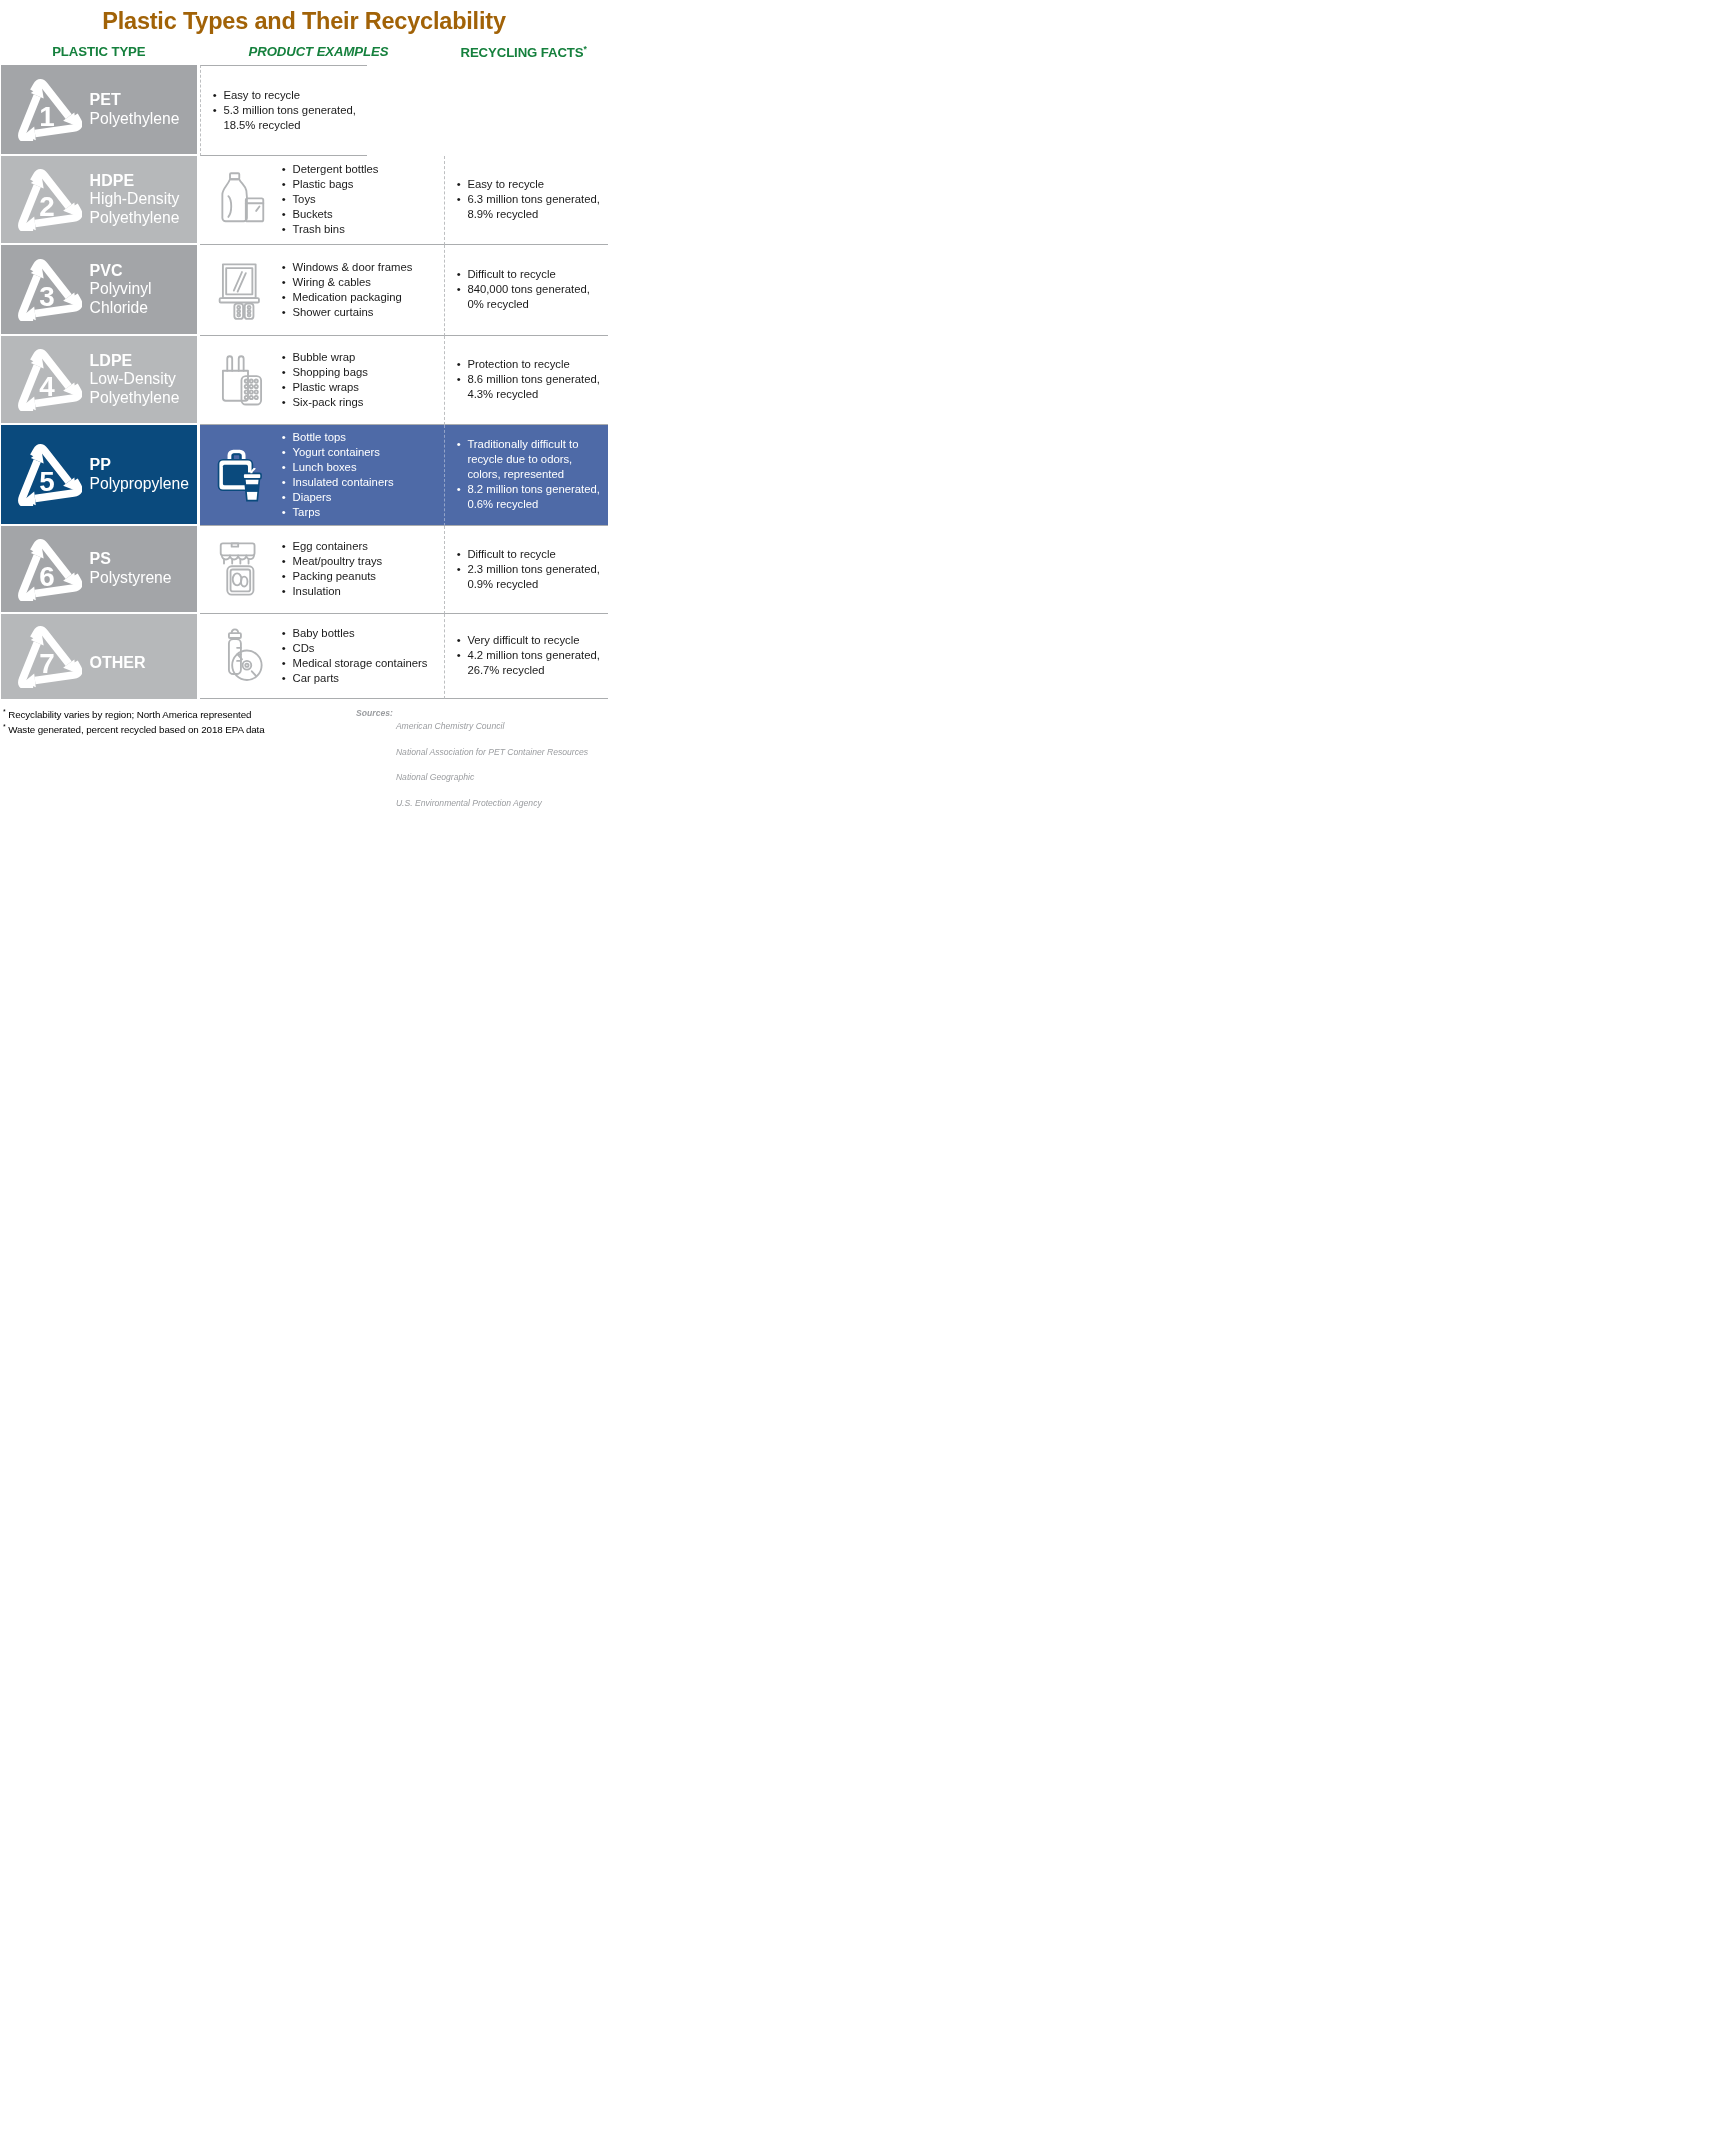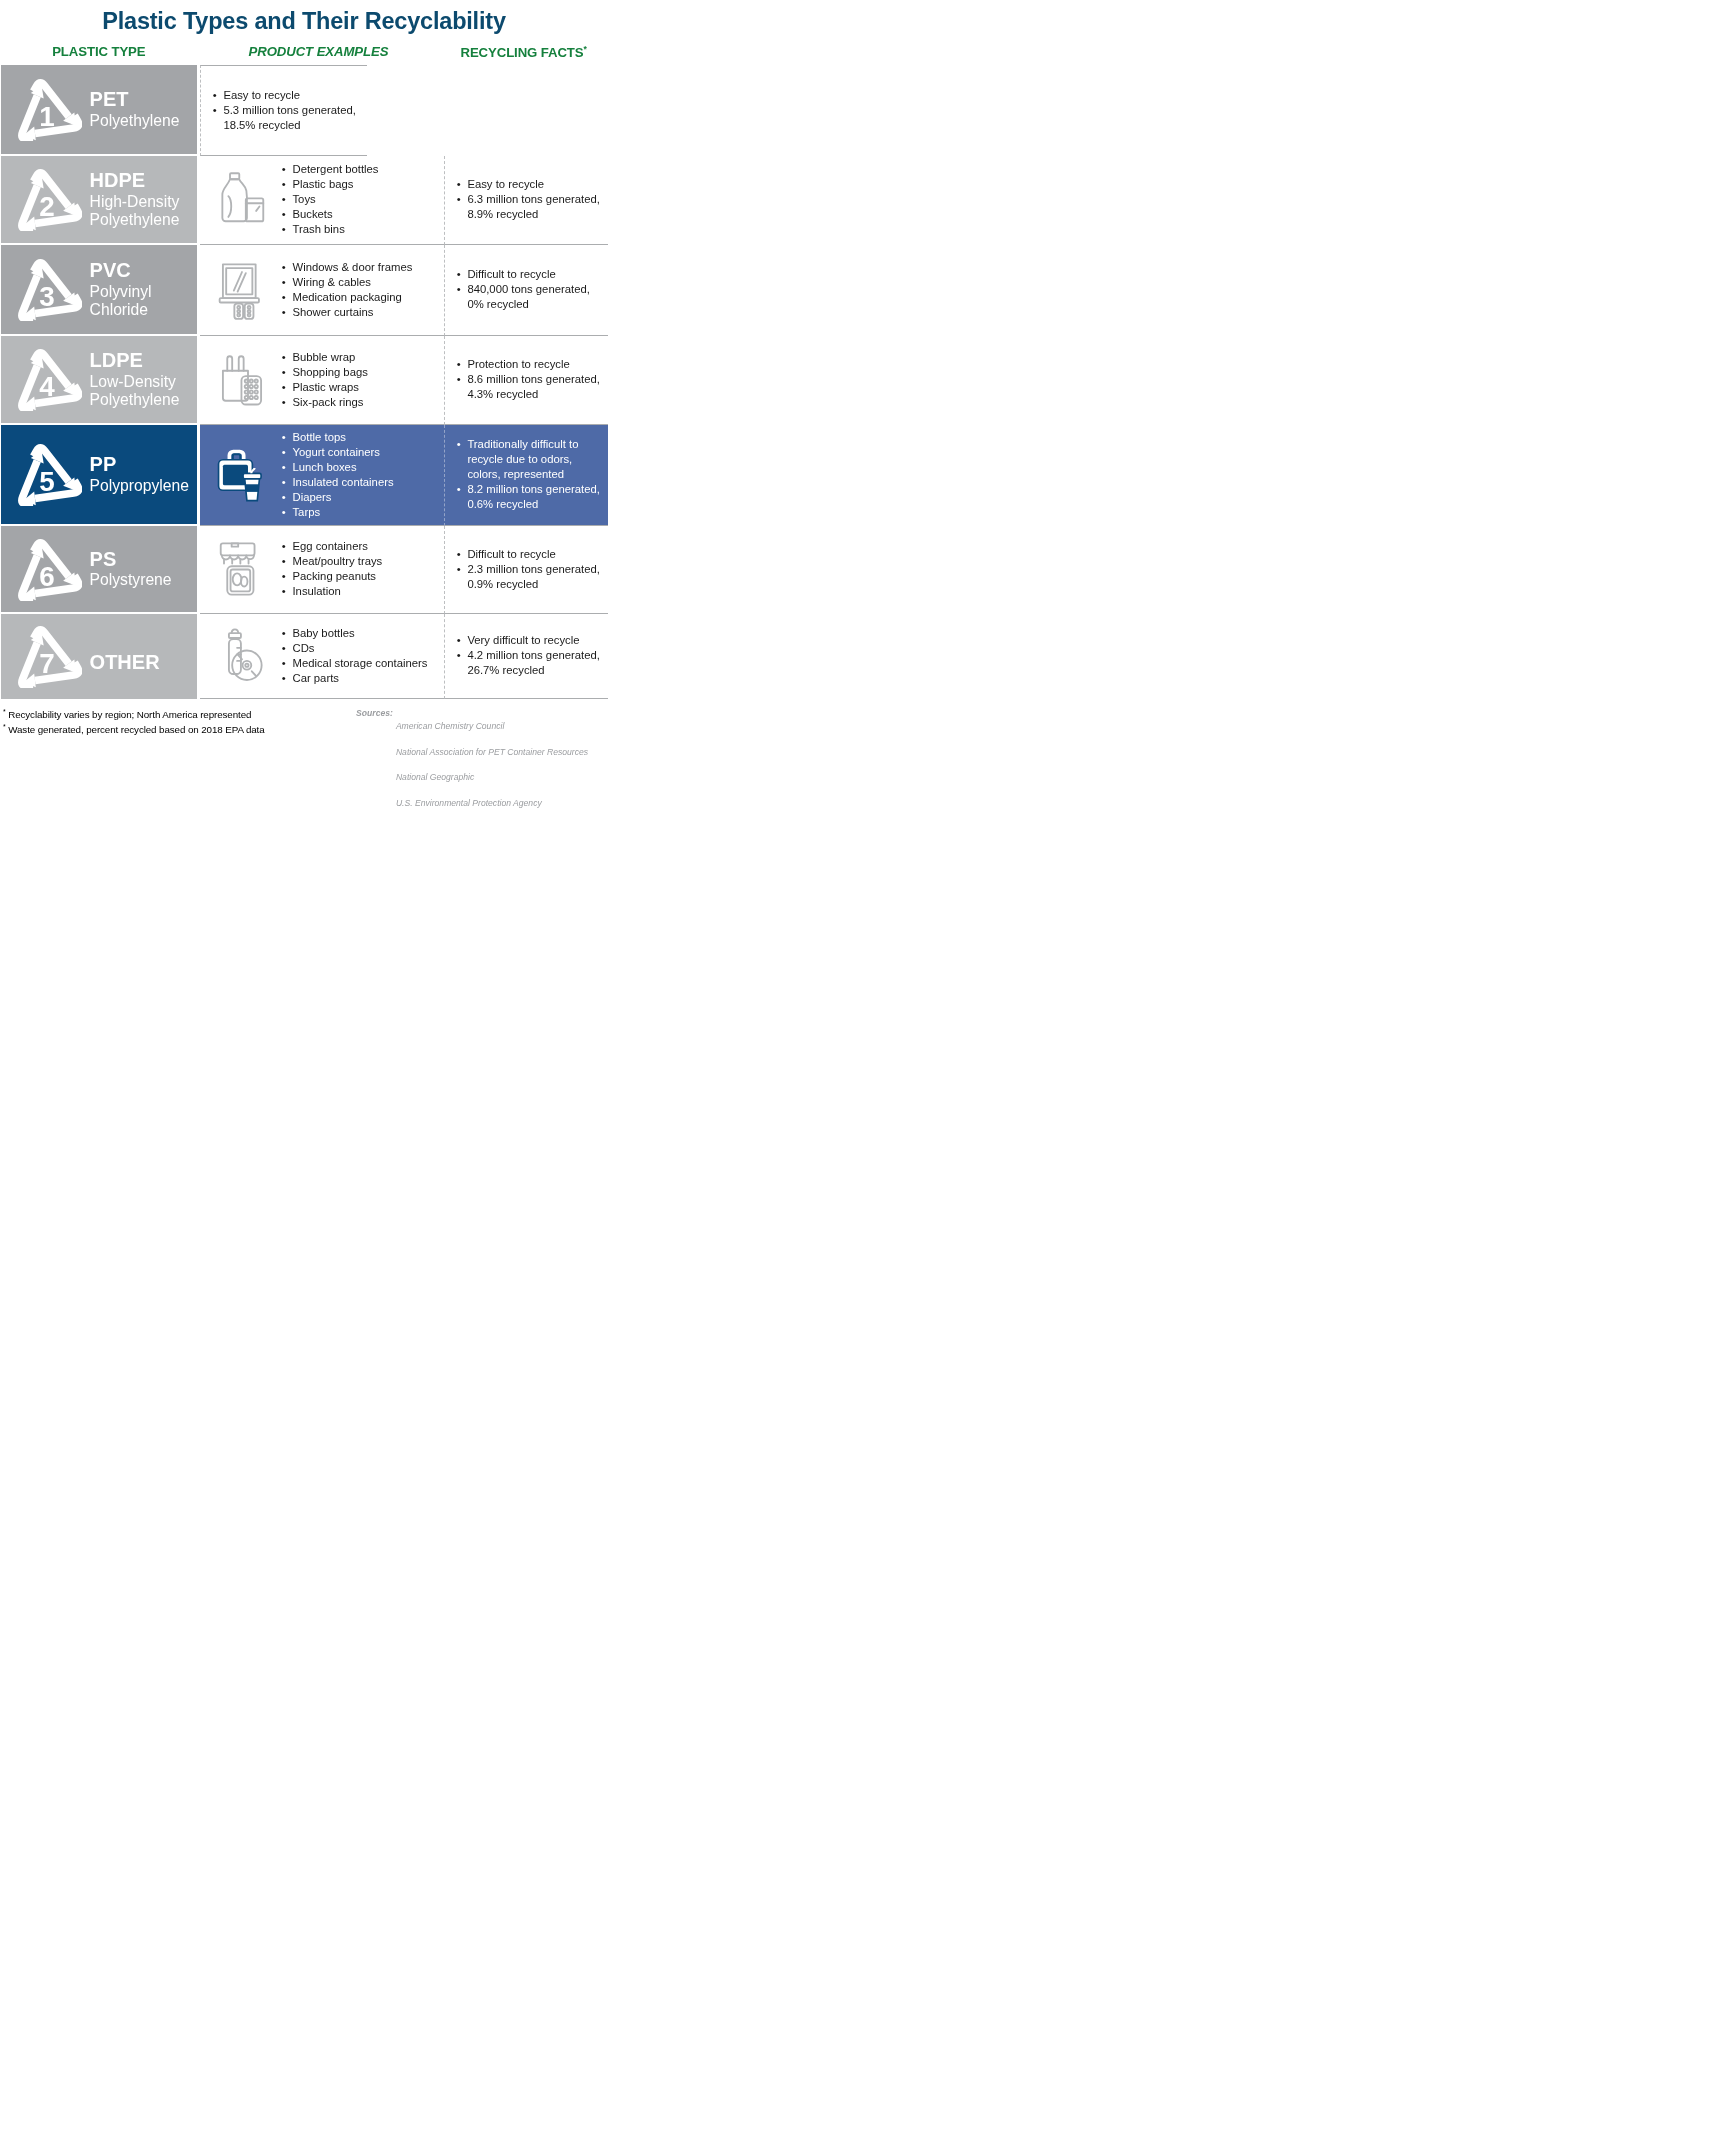--- a/index.html
+++ b/index.html
@@ -6,21 +6,21 @@
   body {
     width: 608px;
     background: #ffffff;
     font-family: "Liberation Sans", "DejaVu Sans", sans-serif;
     color: #1a1a1a;
   }
   .page { width: 608px; padding: 5.9px 1px 4.9px 1px; }
 
   .title {
     text-align: center;
-    color: #0c4a6e;
+    color: #a16207;
     font-size: 23.5px;
     font-weight: 700;
     letter-spacing: -0.2px;
     margin: 2px 0 8.8px 0;
   }
 
   .col-headers { display: flex; margin-bottom: 4.9px; }
   .col-headers .hcell {
     font-size: 13.2px; font-weight: 700; color: #15803d;
     text-align: center; letter-spacing: -0.1px;
@@ -71,21 +71,21 @@
   }
   .row:first-child .cell-mid, .row:first-child .cell-facts { border-top: 1px solid #abadaf; }
 
   .theme-blue .cell-mid, .theme-blue .cell-facts { background: #4e6aa7; color: #fff; }
   .theme-blue .cell-facts { border-left-color: #93a3c8; }
 
   .sym { width: 70px; flex: 0 0 70px; position: relative; }
   .sym svg { width: 70px; height: 64px; display: block; }
 
   .type-text { margin-left: 7.8px; line-height: 1.18; }
-  .type-code { font-size: 20px; font-weight: 700; }
+  .type-code { font-size: 16px; font-weight: 700; }
   .type-name { font-size: 15.7px; font-weight: 400; }
   .row:last-child .type-text { margin-top: 13.7px; }
 
   .prod-icon { width: 75px; flex: 0 0 75px; display: flex; justify-content: center; align-items: center; }
   .prod-icon svg { width: 60px; height: 60px; }
 
   ul.blist { list-style: none; flex: 1; }
   ul.blist li {
     position: relative;
     font-size: 11.3px; line-height: 1.33;

